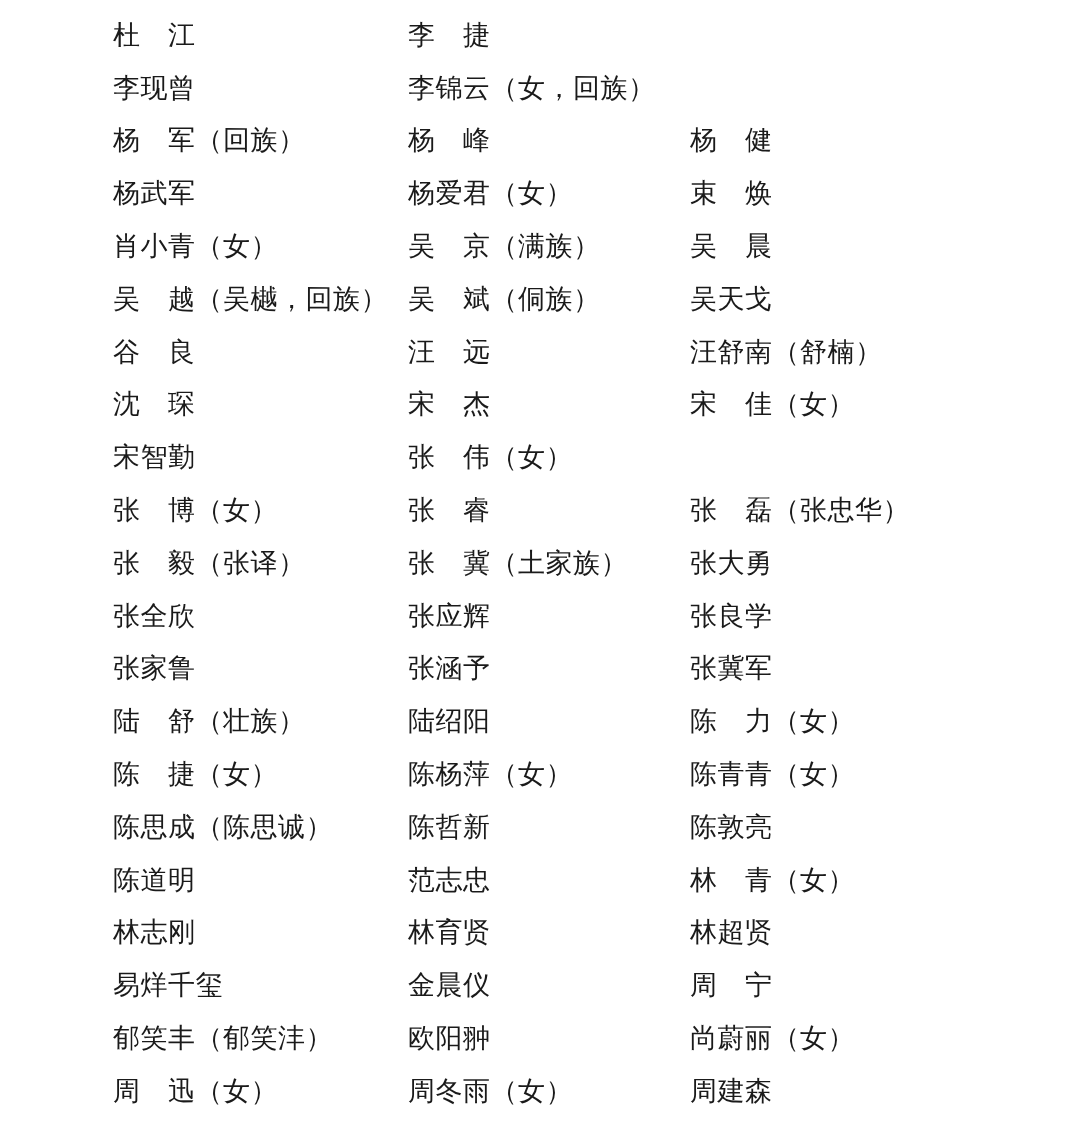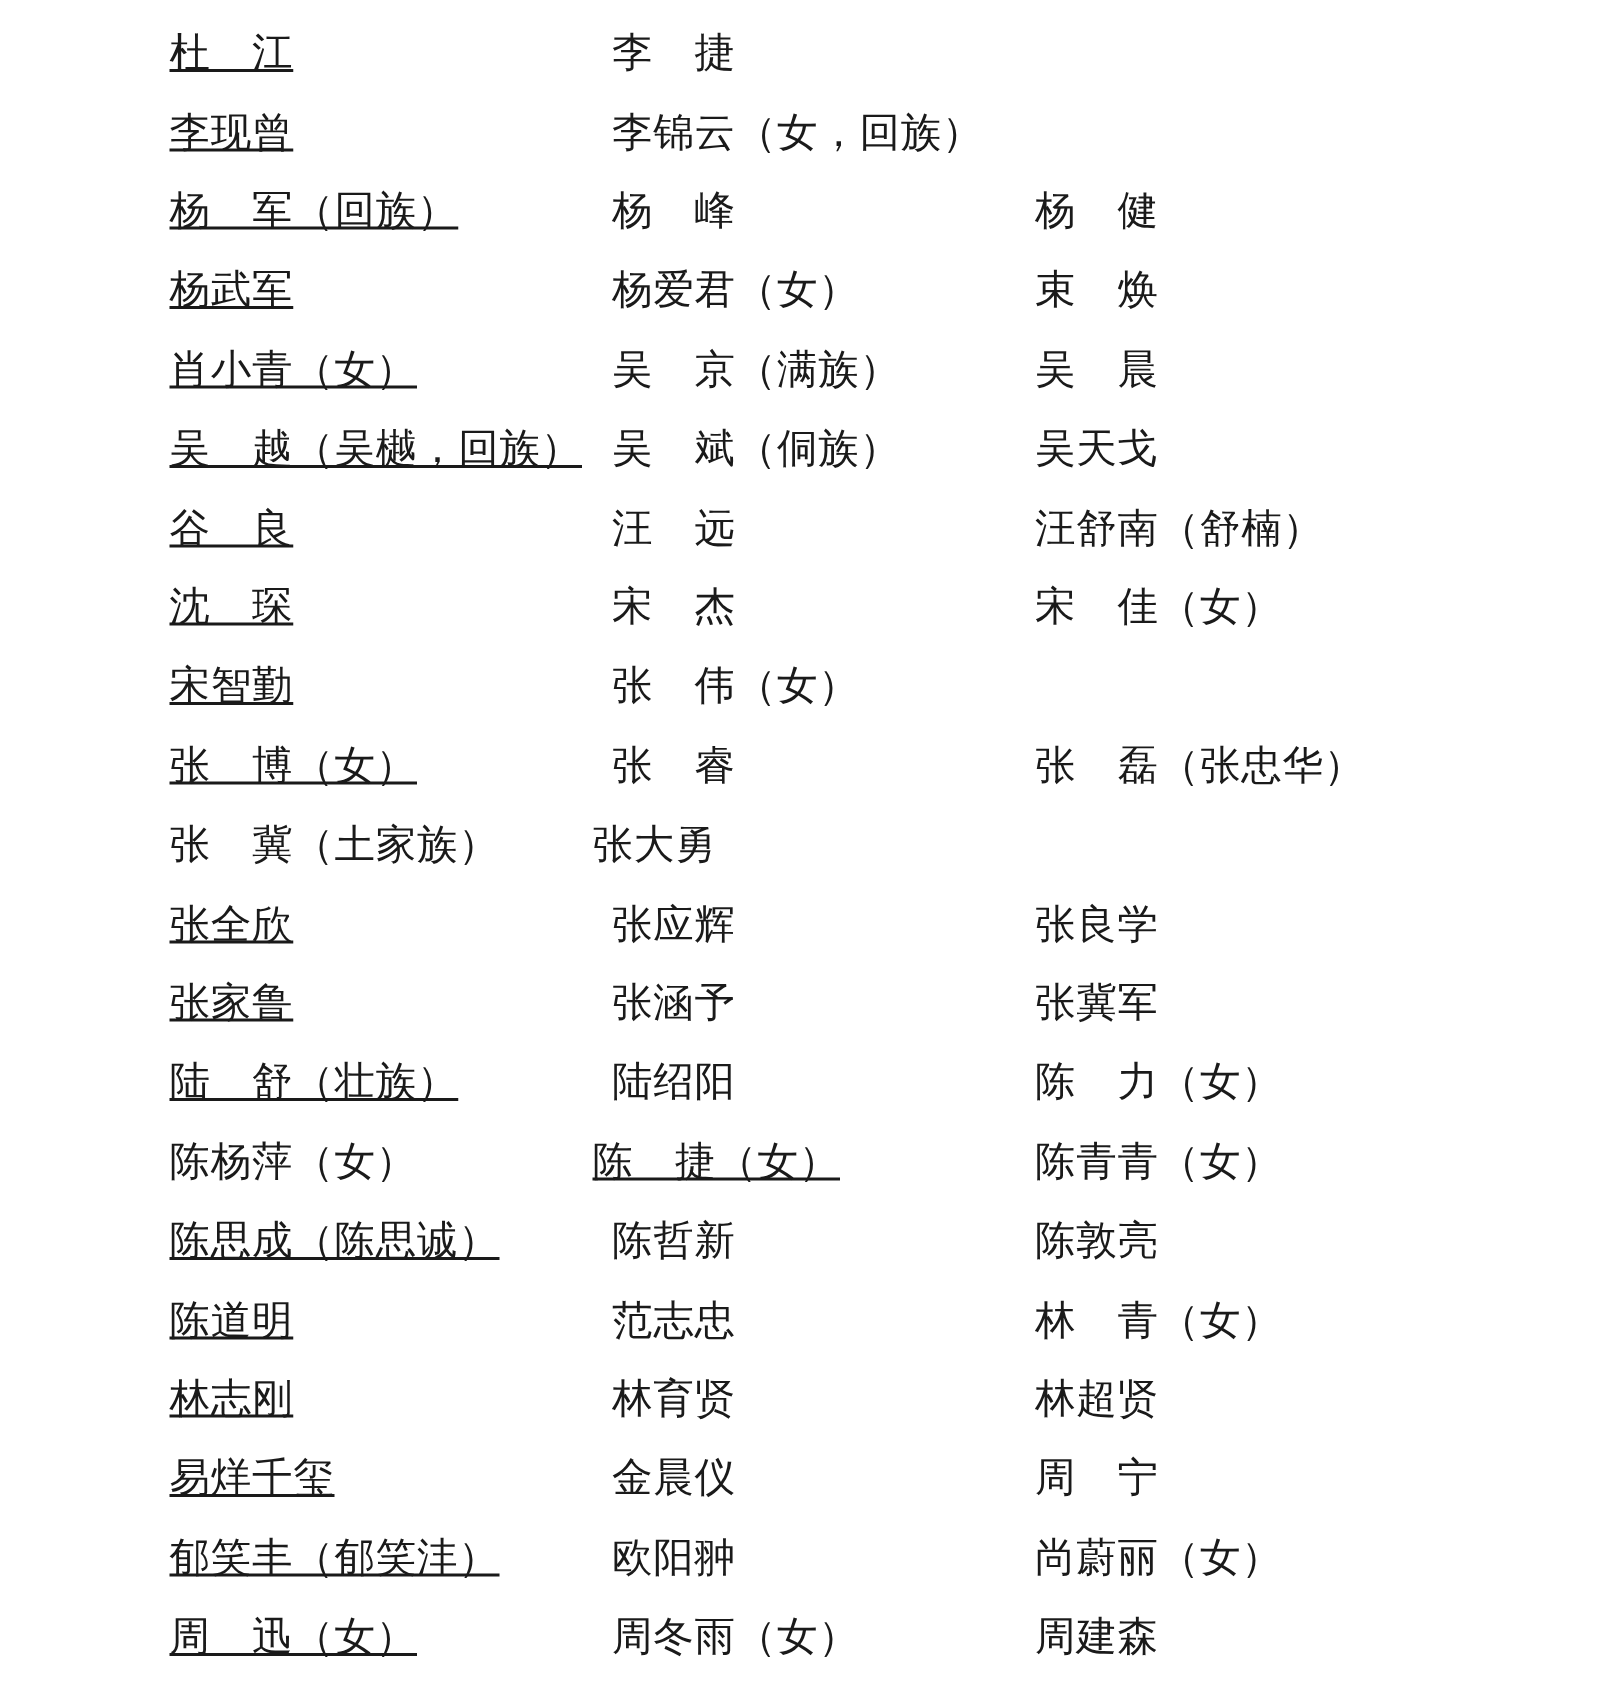--- a/index.html
+++ b/index.html
@@ -30,21 +30,21 @@
     display: flex;
     height: 52.8px;
     align-items: center;
   }
   .cell {
     font-size: 27px;
     line-height: 1;
     white-space: nowrap;
     letter-spacing: 0.5px;
   }
-  .cell1 { width: 295px; flex: 0 0 295px; text-decoration: underline; }
+  .cell1 { width: 295px; flex: 0 0 295px; }
   .cell2 { width: 282px; flex: 0 0 282px; }
   .cell3 { flex: 1 1 auto; }
 </style>
 </head>
 <body style="background: rgb(255, 255, 255);">
 
 <div class="page" style="color: rgb(26, 26, 26);">
   <div class="rows">
       <div class="row">
         <div class="cell cell1">杜　江</div>
@@ -87,41 +87,42 @@
       <div class="row">
         <div class="cell cell1">宋智勤</div>
         <div class="cell cell3">张　伟（女）</div>
       </div>
       <div class="row">
         <div class="cell cell1">张　博（女）</div>
         <div class="cell cell2">张　睿</div>
         <div class="cell cell3">张　磊（张忠华）</div>
       </div>
       <div class="row">
+        <div class="cell cell1">张　毅（张译）</div>
         <div class="cell cell2">张　冀（土家族）</div>
         <div class="cell cell3">张大勇</div>
       </div>
       <div class="row">
         <div class="cell cell1">张全欣</div>
         <div class="cell cell2">张应辉</div>
         <div class="cell cell3">张良学</div>
       </div>
       <div class="row">
         <div class="cell cell1">张家鲁</div>
         <div class="cell cell2">张涵予</div>
         <div class="cell cell3">张冀军</div>
       </div>
       <div class="row">
         <div class="cell cell1">陆　舒（壮族）</div>
         <div class="cell cell2">陆绍阳</div>
         <div class="cell cell3">陈　力（女）</div>
       </div>
       <div class="row">
+        <div class="cell cell1">陈　捷（女）</div>
         <div class="cell cell2">陈杨萍（女）</div>
-        <div class="cell cell1">陈　捷（女）</div>
         <div class="cell cell3">陈青青（女）</div>
       </div>
       <div class="row">
         <div class="cell cell1">陈思成（陈思诚）</div>
         <div class="cell cell2">陈哲新</div>
         <div class="cell cell3">陈敦亮</div>
       </div>
       <div class="row">
         <div class="cell cell1">陈道明</div>
         <div class="cell cell2">范志忠</div>

